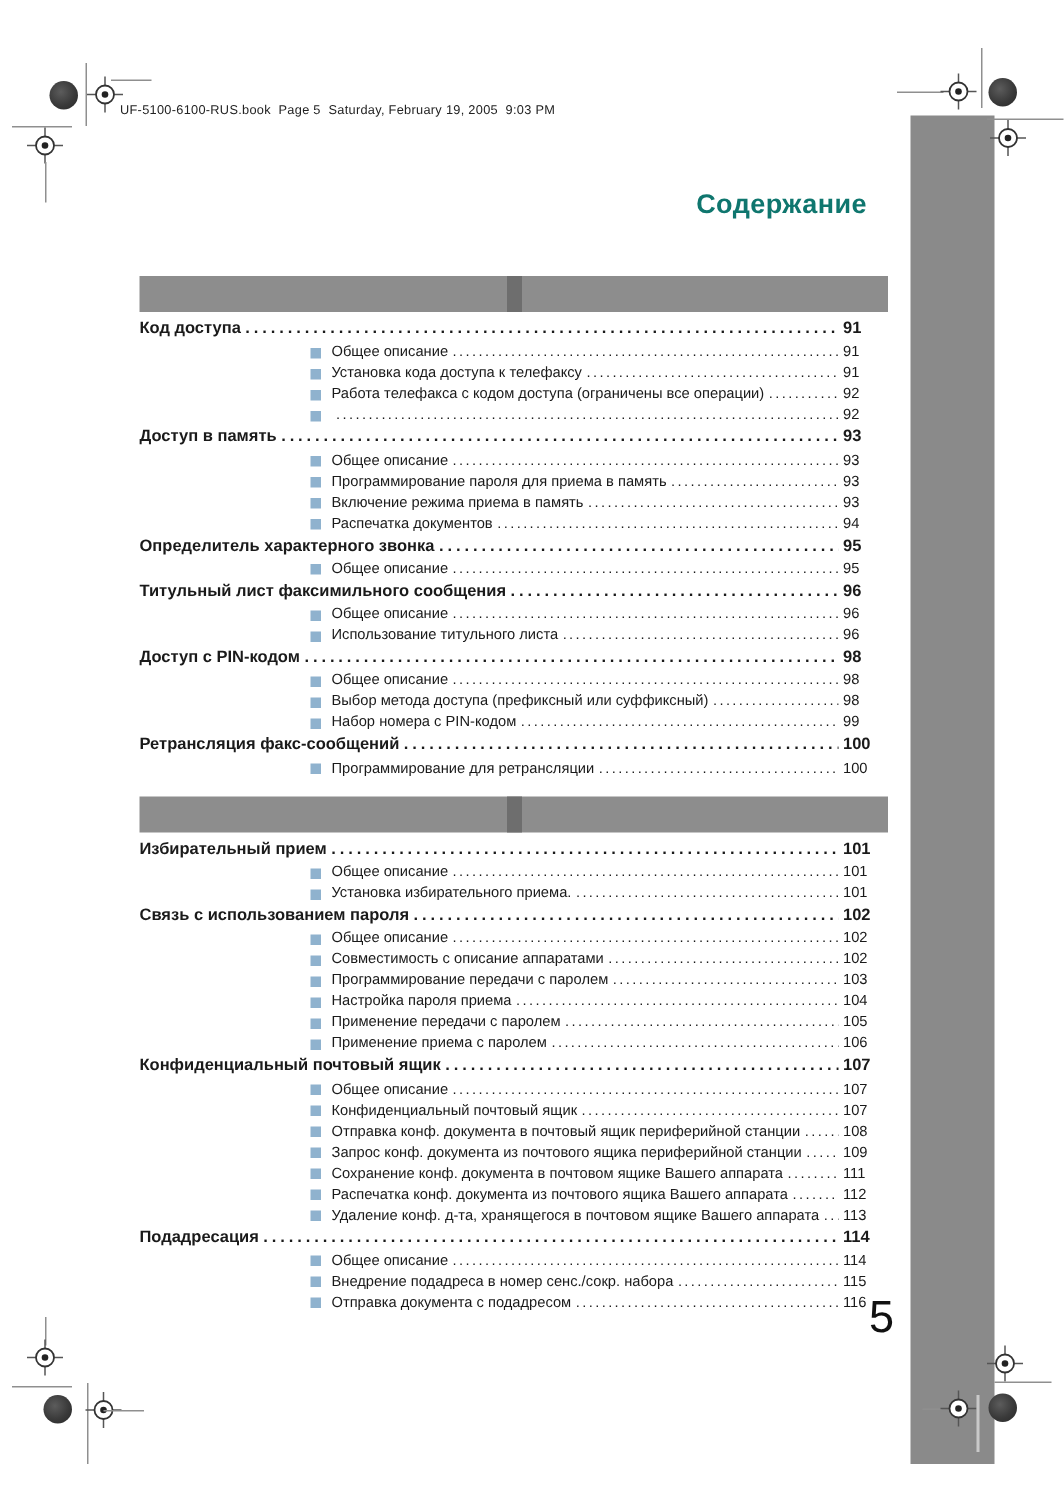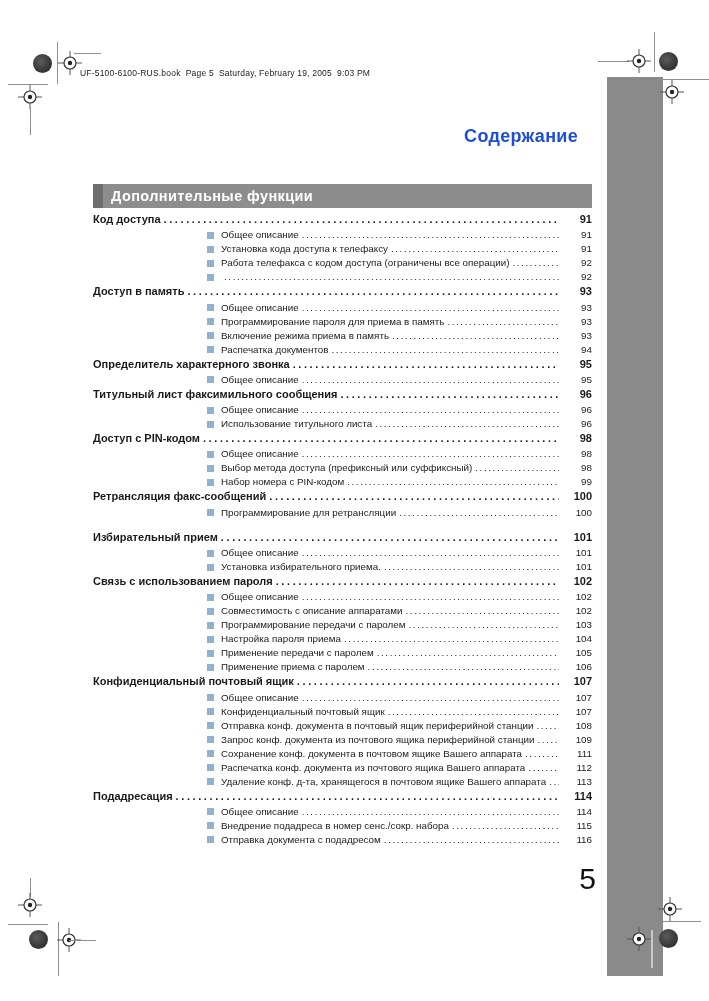--- a/index.html
+++ b/index.html
@@ -9,28 +9,29 @@
     overflow:hidden;
   }
   
   .print-header{
     position:absolute;left:80px;top:68px;font-size:8.5px;color:#222;
     letter-spacing:.2px;white-space:pre;
   }
   
   .doc-title{
     position:absolute;top:126px;right:131px;margin:0;
-    font-size:18px;font-weight:bold;color:#1d4ed8;letter-spacing:.3px;
+    font-size:18px;font-weight:bold;color:#0f766e;letter-spacing:.3px;
   }
   
   .toc{position:absolute;left:93px;top:184px;width:499px;}
   .section{margin:0 0 10px 0;}
   .bar{
     height:24px;background:#8d8d8d;display:flex;align-items:center;
     margin-bottom:5px;
+    flex-direction:column;
   }
   .bar-notch{width:10px;height:24px;background:#6e6e6e;flex:0 0 auto;}
   .bar-label{
     color:#ffffff;font-weight:bold;font-size:14.5px;margin-left:8px;
     letter-spacing:.4px;white-space:nowrap;
   }
   .row{display:flex;align-items:baseline;white-space:nowrap;}
   .row.main{height:16.3px;font-size:11px;font-weight:bold;}
   .row.sub{height:14px;font-size:9.8px;padding-left:114px;}
   .bullet{
@@ -38,21 +39,21 @@
     margin-right:7px;flex:0 0 auto;align-self:center;transform:translateY(-1px);
   }
   .label{flex:0 0 auto;}
   .dots{
     flex:1 1 auto;overflow:hidden;white-space:nowrap;min-width:8px;
     margin:0 3px;
   }
   .row.sub .dots{letter-spacing:1.6px;}
   .row.main .dots{letter-spacing:2.6px;}
   .dots::after{content:"........................................................................................................................................................................................................................";}
-  .pg{flex:0 0 auto;min-width:30px;text-align:right;}
+  .pg{flex:0 0 auto;min-width:30px;text-align:left;}
   
   .sidebar-strip{
     position:absolute;left:607px;top:77px;width:56px;height:899px;
     background:#8a8a8a;
   }
   .sidebar-line{position:absolute;left:651px;top:930px;width:2px;height:38px;background:#c9c9c9;z-index:3;}
   
   .page-number{
     position:absolute;top:862px;left:564px;width:32px;text-align:right;
     font-size:30px;color:#111;
@@ -197,20 +198,24 @@
         <span class="pg">100</span>
       </div>
       <div class="row sub">
         <span class="bullet"></span>
         <span class="label">Программирование для ретрансляции</span>
         <span class="dots"></span>
         <span class="pg">100</span>
       </div>
     </div>
     <div class="section">
+      <div class="bar">
+        <span class="bar-notch"></span>
+        <span class="bar-label">Сетевые функции</span>
+      </div>
       <div class="row main">
         <span class="label">Избирательный прием</span>
         <span class="dots"></span>
         <span class="pg">101</span>
       </div>
       <div class="row sub">
         <span class="bullet"></span>
         <span class="label">Общее описание</span>
         <span class="dots"></span>
         <span class="pg">101</span>

